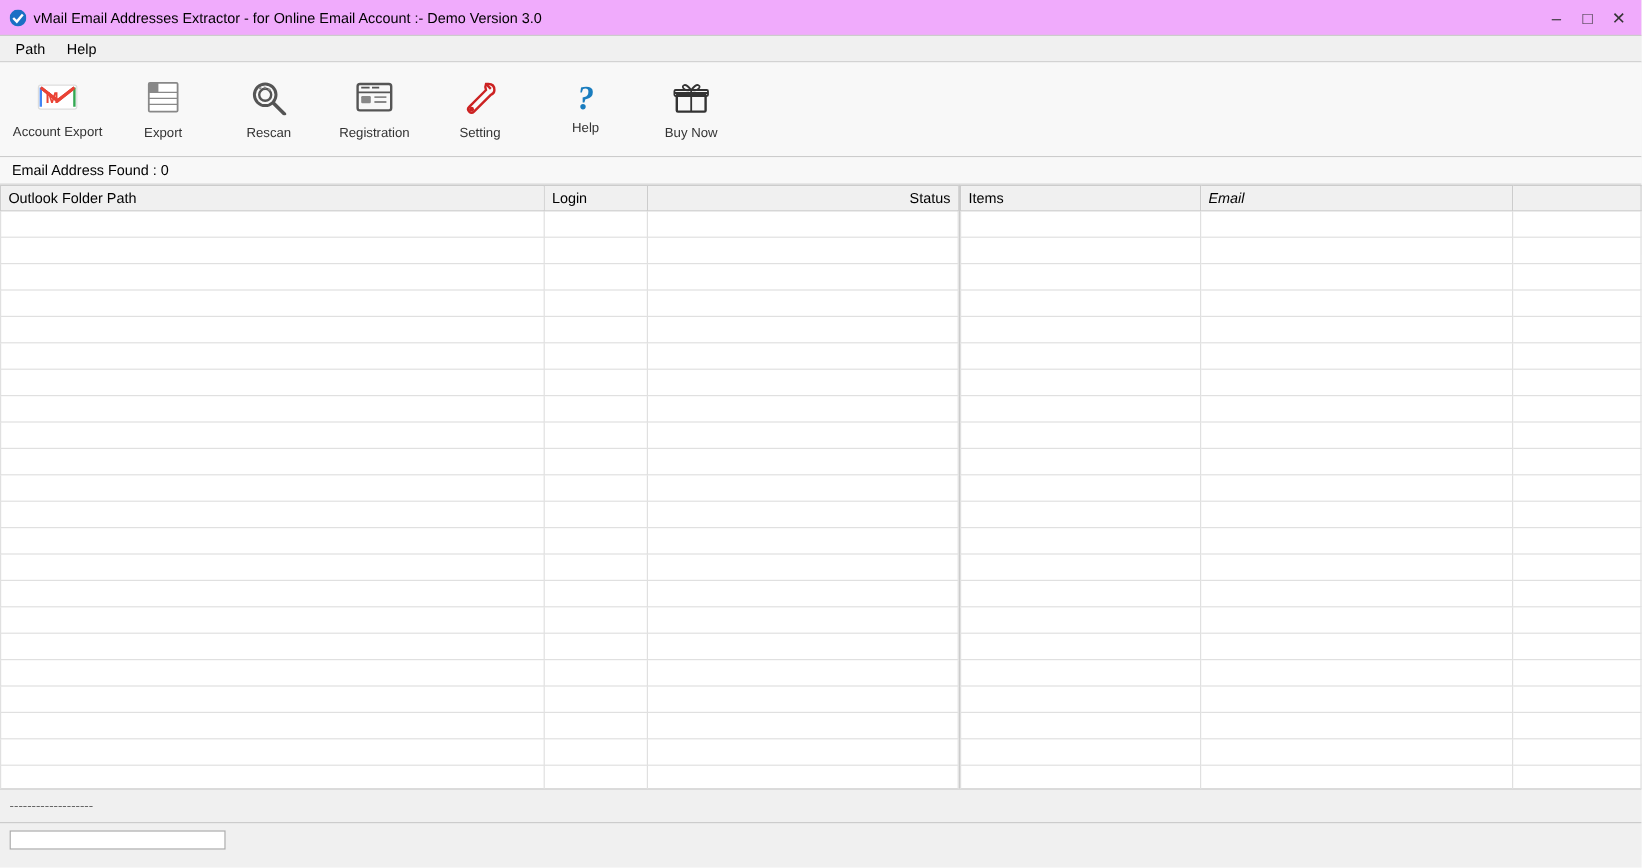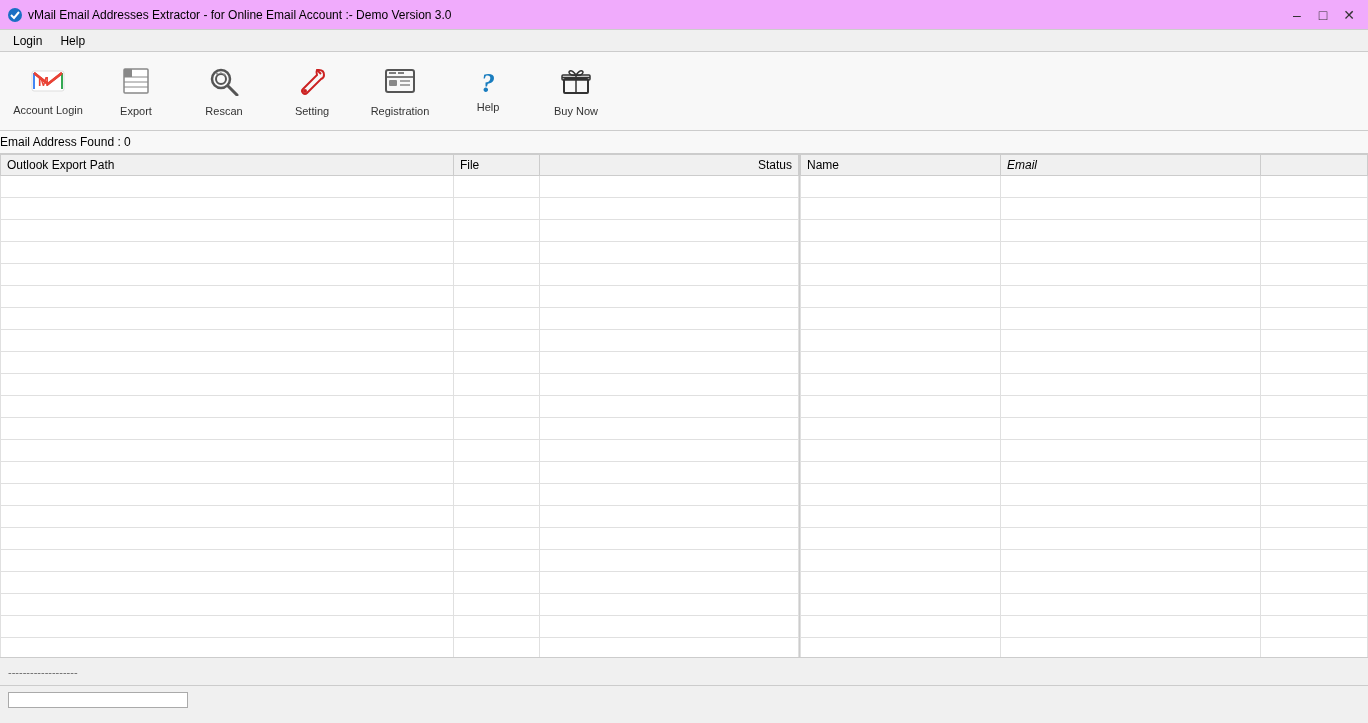--- a/index.html
+++ b/index.html
@@ -88,21 +88,21 @@
     .toolbar-btn .btn-label {
       font-size: 11px;
       color: #333;
     }
 
     
     .status-bar {
       display: flex;
       align-items: center;
       justify-content: space-between;
-      padding: 4px 0;
+      padding: 4px 10px;
       background: #f8f8f8;
       border-bottom: 1px solid #ccc;
       font-size: 12px;
     }
     .status-right {
       display: flex;
       align-items: center;
       gap: 8px;
     }
     .min-length-select {
@@ -207,40 +207,40 @@
     <span>vMail Email Addresses Extractor - for Online Email Account :- Demo Version 3.0</span>
   </div>
   <div class="title-bar-controls">
     <button class="title-bar-btn" title="Minimize">–</button>
     <button class="title-bar-btn" title="Maximize">□</button>
     <button class="title-bar-btn close" title="Close">✕</button>
   </div>
 </div>
 
 <div class="menu-bar">
-  <div class="menu-item">Login</div>
+  <div class="menu-item">Path</div>
   <div class="menu-item">Help</div>
 </div>
 
 <div class="toolbar">
 
   <button class="toolbar-btn">
     <span class="btn-icon">
       <svg width="36" height="28" viewBox="0 0 36 28">
 
         <rect x="2" y="4" width="32" height="20" rx="2" fill="white" stroke="#ddd" stroke-width="1"></rect>
         <path d="M4,6 L18,17 L32,6" stroke="#cc3333" stroke-width="2.5" fill="none"></path>
         <path d="M4,6 L4,22" stroke="#4285f4" stroke-width="2"></path>
         <path d="M32,6 L32,22" stroke="#34a853" stroke-width="2"></path>
         <path d="M4,6 L18,17 L32,6" stroke="#ea4335" stroke-width="2.5" fill="none"></path>
 
         <text x="8" y="19" font-size="13" font-weight="bold" fill="#ea4335" font-family="Arial">M</text>
       </svg>
     </span>
-    <span class="btn-label">Account Login</span>
+    <span class="btn-label">Account Export</span>
   </button>
 
   <button class="toolbar-btn">
     <span class="btn-icon">
       <svg width="30" height="30" viewBox="0 0 30 30">
         <rect x="3" y="3" width="24" height="24" rx="1" fill="white" stroke="#888" stroke-width="1.5"></rect>
         <rect x="3" y="3" width="8" height="8" fill="#888"></rect>
         <line x1="3" y1="11" x2="27" y2="11" stroke="#888" stroke-width="1"></line>
         <line x1="3" y1="16" x2="27" y2="16" stroke="#888" stroke-width="1"></line>
         <line x1="3" y1="21" x2="27" y2="21" stroke="#888" stroke-width="1"></line>
@@ -256,48 +256,48 @@
         <circle cx="13" cy="13" r="5" stroke="#555" stroke-width="2" fill="none"></circle>
         <line x1="20" y1="20" x2="29" y2="29" stroke="#555" stroke-width="3" stroke-linecap="round"></line>
         <path d="M8,8 Q13,5 18,10" stroke="#888" stroke-width="1.5" fill="none" stroke-dasharray="2,2"></path>
       </svg>
     </span>
     <span class="btn-label">Rescan</span>
   </button>
 
   <button class="toolbar-btn">
     <span class="btn-icon">
+      <svg width="32" height="30" viewBox="0 0 32 30">
+
+        <rect x="2" y="4" width="28" height="22" rx="2" fill="none" stroke="#555" stroke-width="2"></rect>
+        <line x1="2" y1="11" x2="30" y2="11" stroke="#555" stroke-width="1.5"></line>
+        <rect x="5" y="14" width="8" height="6" rx="1" fill="#888"></rect>
+        <line x1="16" y1="15" x2="26" y2="15" stroke="#888" stroke-width="1.5"></line>
+        <line x1="16" y1="19" x2="26" y2="19" stroke="#888" stroke-width="1.5"></line>
+
+        <line x1="5" y1="7" x2="12" y2="7" stroke="#555" stroke-width="1.5"></line>
+        <line x1="14" y1="7" x2="20" y2="7" stroke="#555" stroke-width="1.5"></line>
+      </svg>
+    </span>
+    <span class="btn-label">Registration</span>
+  </button>
+
+  <button class="toolbar-btn">
+    <span class="btn-icon">
       <svg width="30" height="30" viewBox="0 0 30 30">
 
         <path d="M22,4 Q27,4 27,9 Q27,12 24,13 L10,27 Q8,29 6,27 Q4,25 6,23 L20,9 Q19,6 20,4 Z" fill="none" stroke="#cc2222" stroke-width="2"></path>
         <circle cx="8" cy="25" r="2" fill="#cc2222"></circle>
         <path d="M20,4 L24,8" stroke="#cc2222" stroke-width="2"></path>
       </svg>
     </span>
     <span class="btn-label">Setting</span>
   </button>
 
   <button class="toolbar-btn">
-    <span class="btn-icon">
-      <svg width="32" height="30" viewBox="0 0 32 30">
-
-        <rect x="2" y="4" width="28" height="22" rx="2" fill="none" stroke="#555" stroke-width="2"></rect>
-        <line x1="2" y1="11" x2="30" y2="11" stroke="#555" stroke-width="1.5"></line>
-        <rect x="5" y="14" width="8" height="6" rx="1" fill="#888"></rect>
-        <line x1="16" y1="15" x2="26" y2="15" stroke="#888" stroke-width="1.5"></line>
-        <line x1="16" y1="19" x2="26" y2="19" stroke="#888" stroke-width="1.5"></line>
-
-        <line x1="5" y1="7" x2="12" y2="7" stroke="#555" stroke-width="1.5"></line>
-        <line x1="14" y1="7" x2="20" y2="7" stroke="#555" stroke-width="1.5"></line>
-      </svg>
-    </span>
-    <span class="btn-label">Registration</span>
-  </button>
-
-  <button class="toolbar-btn">
     <span class="btn-icon icon-help">?</span>
     <span class="btn-label">Help</span>
   </button>
 
   <button class="toolbar-btn">
     <span class="btn-icon icon-buynow">
       <svg width="32" height="30" viewBox="0 0 32 30">
 
         <rect x="4" y="13" width="24" height="14" rx="1" fill="none" stroke="#333" stroke-width="2"></rect>
         <rect x="2" y="9" width="28" height="5" rx="1" fill="none" stroke="#333" stroke-width="1.5"></rect>
@@ -318,22 +318,22 @@
 <div class="status-bar">
   <span>Email Address Found :  0</span>
 </div>
 
 <div class="main-content" style="height: calc(100vh - 30px - 22px - 78px - 32px - 30px - 28px);">
 
   <div class="left-table" style="flex: 0 0 800px; border-right: 1px solid #ccc; overflow: auto; height: 100%;">
     <table>
       <thead>
         <tr>
-          <th style="width: 420px;">Outlook Export Path</th>
-          <th style="width: 80px;">File</th>
+          <th style="width: 420px;">Outlook Folder Path</th>
+          <th style="width: 80px;">Login</th>
           <th style="width: 240px; text-align: right;">Status</th>
         </tr>
       </thead>
       <tbody>
 
         <tr>
             <td>&nbsp;</td>
             <td>&nbsp;</td>
             <td>&nbsp;</td>
           </tr>
@@ -444,21 +444,21 @@
           </tr>
 
       </tbody>
     </table>
   </div>
 
   <div class="right-table" style="overflow: auto; height: 100%;">
     <table>
       <thead>
         <tr>
-          <th style="width: 200px;">Name</th>
+          <th style="width: 200px;">Items</th>
           <th style="width: 260px; font-style: italic;">Email</th>
           <th></th>
         </tr>
       </thead>
       <tbody>
         <tr>
             <td>&nbsp;</td>
             <td>&nbsp;</td>
             <td>&nbsp;</td>
           </tr>

